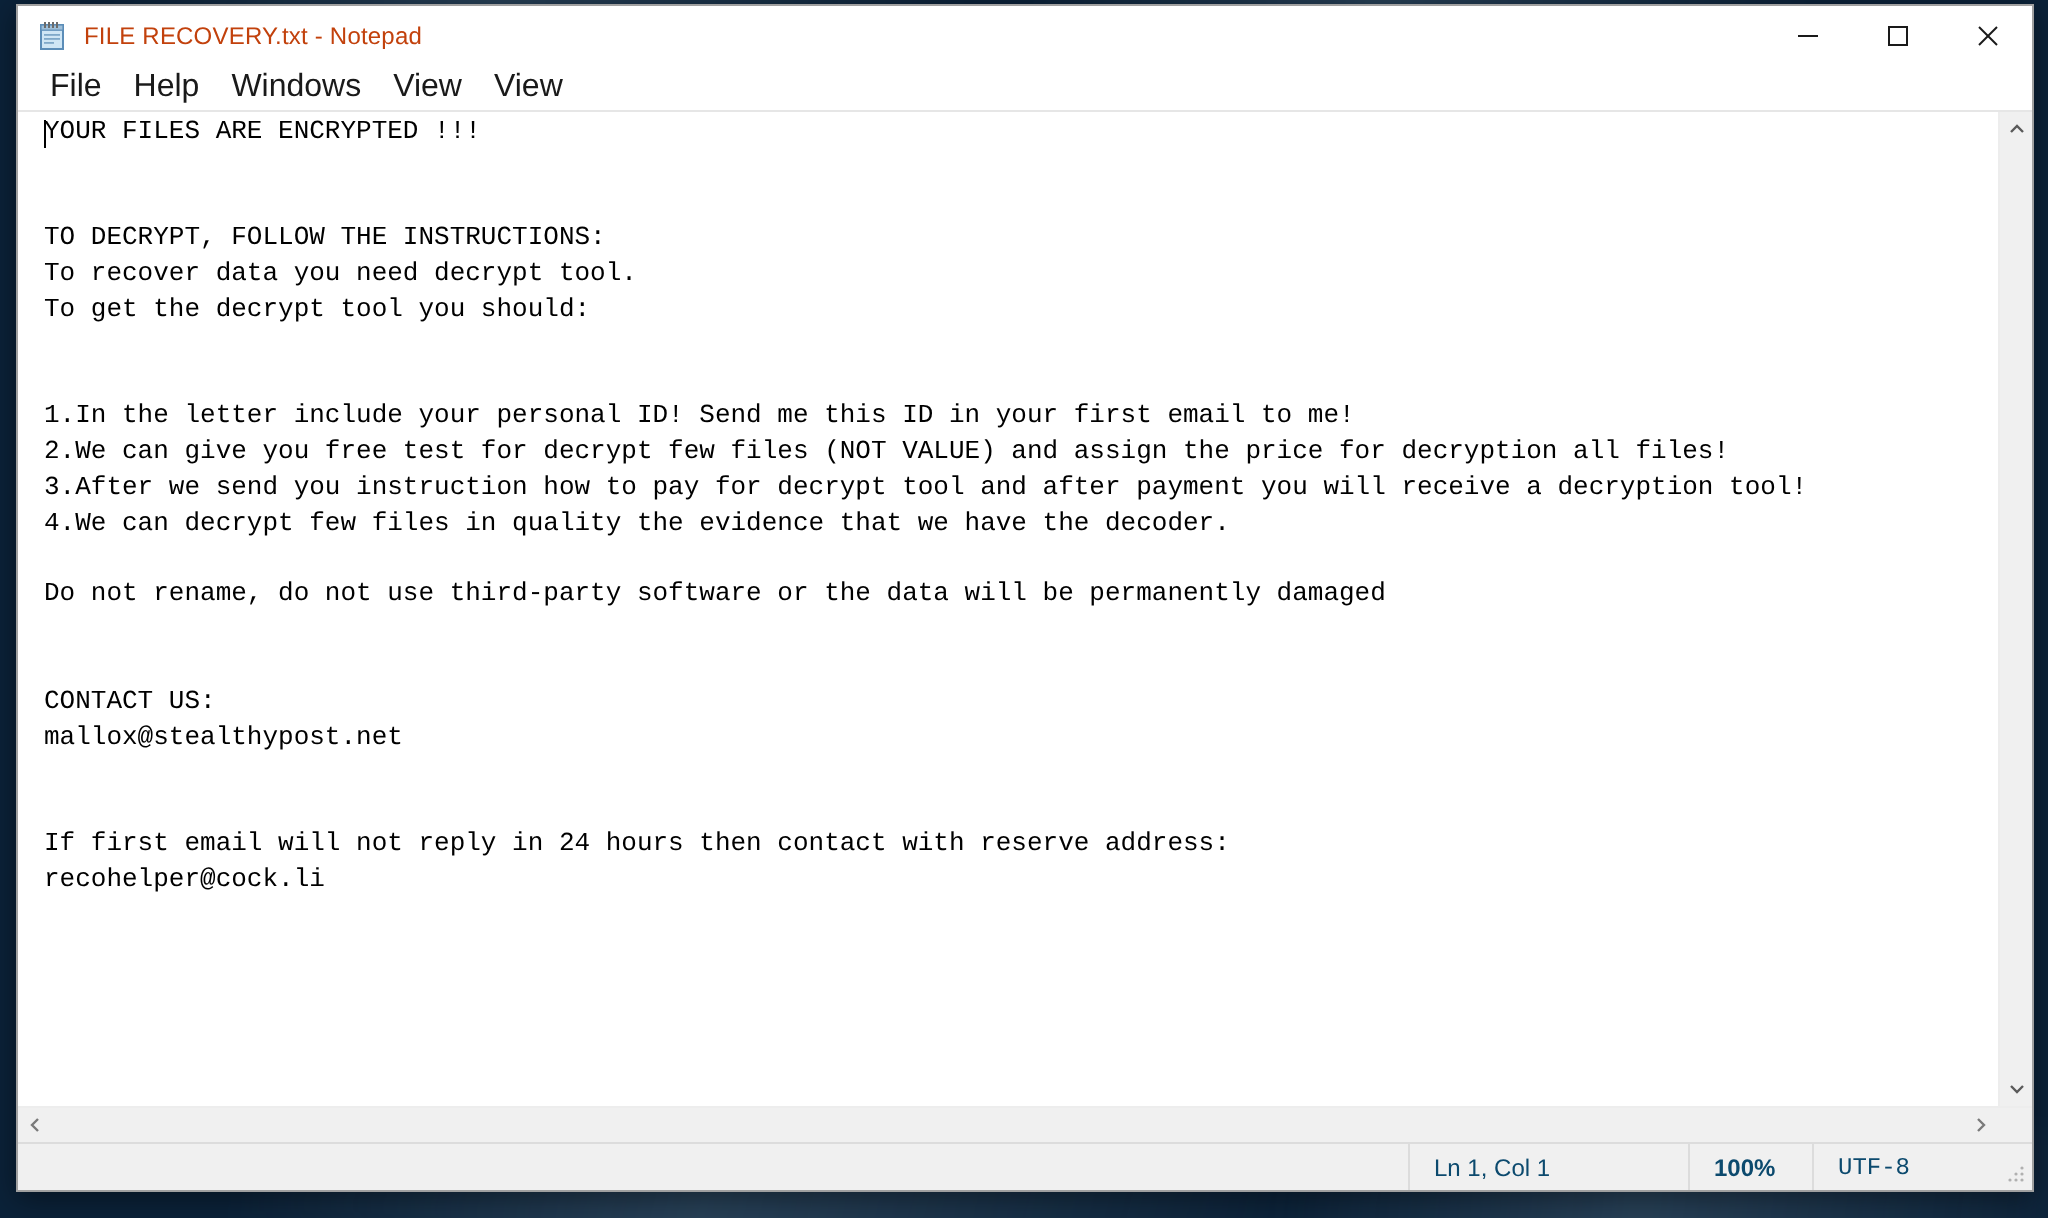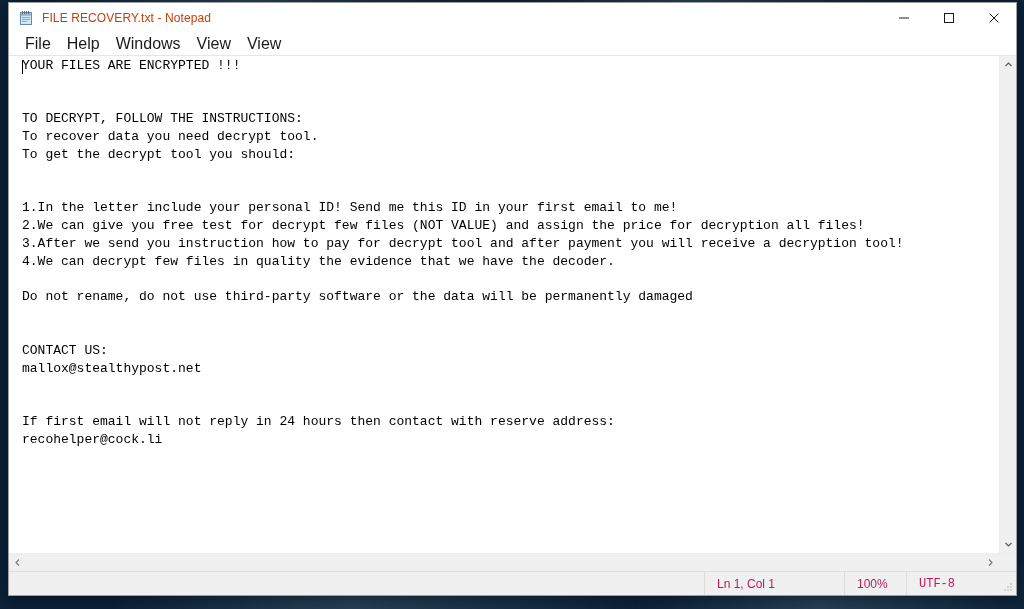--- a/index.html
+++ b/index.html
@@ -187,33 +187,33 @@
 
   
   #status-bar {
     height: 23px;
     min-height: 23px;
     background: #f0f0f0;
     border-top: 1px solid #dcdcdc;
     display: flex;
     align-items: stretch;
     font-size: 12px;
-    color: #be185d;
+    color: #0c4a6e;
   }
   #status-spacer { flex: 1 1 auto; }
   .status-cell {
     display: flex;
     align-items: center;
     border-left: 1px solid #dcdcdc;
     padding-left: 12px;
     box-sizing: border-box;
     white-space: nowrap;
   }
   #status-ln { width: 140px; }
-  #status-zoom { width: 62px; }
+  #status-zoom { width: 62px; font-weight: bold; }
   #status-eol { width: 120px; }
   #status-enc { width: 92px; font-family: Liberation Mono, monospace; }
   #resize-grip {
     width: 18px;
     position: relative;
   }
 </style>
 </head>
 <body>
 

